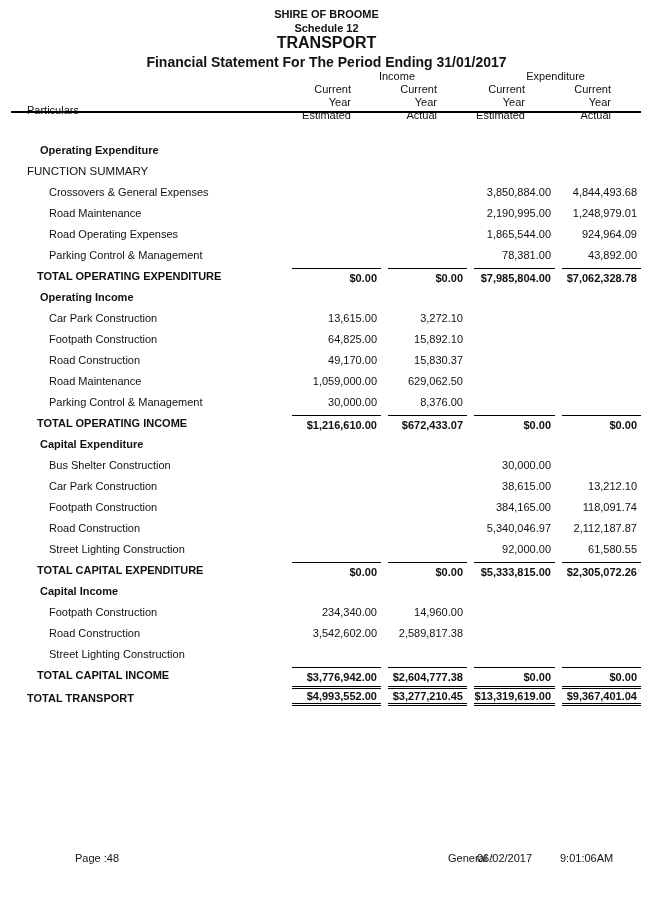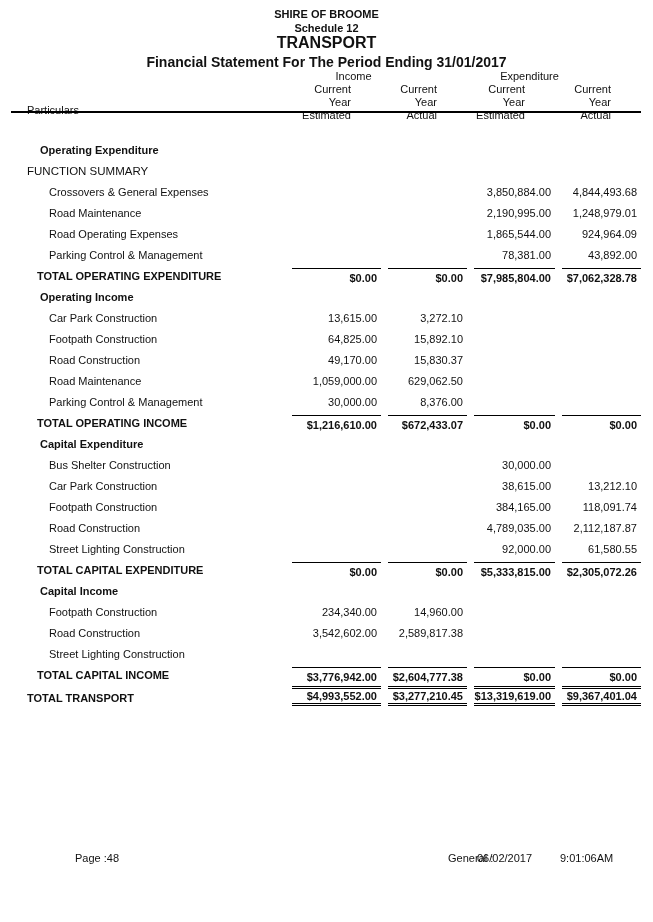--- a/index.html
+++ b/index.html
@@ -20,21 +20,21 @@
 
   
   .header-grid {
     position:absolute; top:70px; left:27px; right:12px;
     display:grid;
     grid-template-columns:1fr 89px 79px 81px 79px;
     column-gap:7px;
     grid-template-rows:13px auto;
     font-size:11px; line-height:13px;
   }
-  .grp { grid-row:1; text-align:center; }
+  .grp { grid-row:1; text-align:right; }
   .grp-income { grid-column:2/4; padding-right:52px; }
   .grp-expenditure { grid-column:4/6; padding-right:56px; }
   .particulars { grid-column:1; grid-row:2; align-self:end; padding-bottom:5px; }
   .colhead { grid-row:2; text-align:right; padding-right:30px; }
   .colhead span { display:block; }
   .c1 { grid-column:2; } .c2 { grid-column:3; } .c3 { grid-column:4; } .c4 { grid-column:5; }
 
   .rule { position:absolute; top:111px; left:11px; right:12px; height:2px; background:#000; }
 
   
@@ -218,21 +218,21 @@
         <div class="lbl">Footpath Construction</div>
         <div class="val"></div>
         <div class="val"></div>
         <div class="val">384,165.00</div>
         <div class="val">118,091.74</div>
       </div>
       <div class="trow row-item">
         <div class="lbl">Road Construction</div>
         <div class="val"></div>
         <div class="val"></div>
-        <div class="val">4,789,035.00</div>
+        <div class="val">5,340,046.97</div>
         <div class="val">2,112,187.87</div>
       </div>
       <div class="trow row-item">
         <div class="lbl">Street Lighting Construction</div>
         <div class="val"></div>
         <div class="val"></div>
         <div class="val">92,000.00</div>
         <div class="val">61,580.55</div>
       </div>
       <div class="trow row-total">

